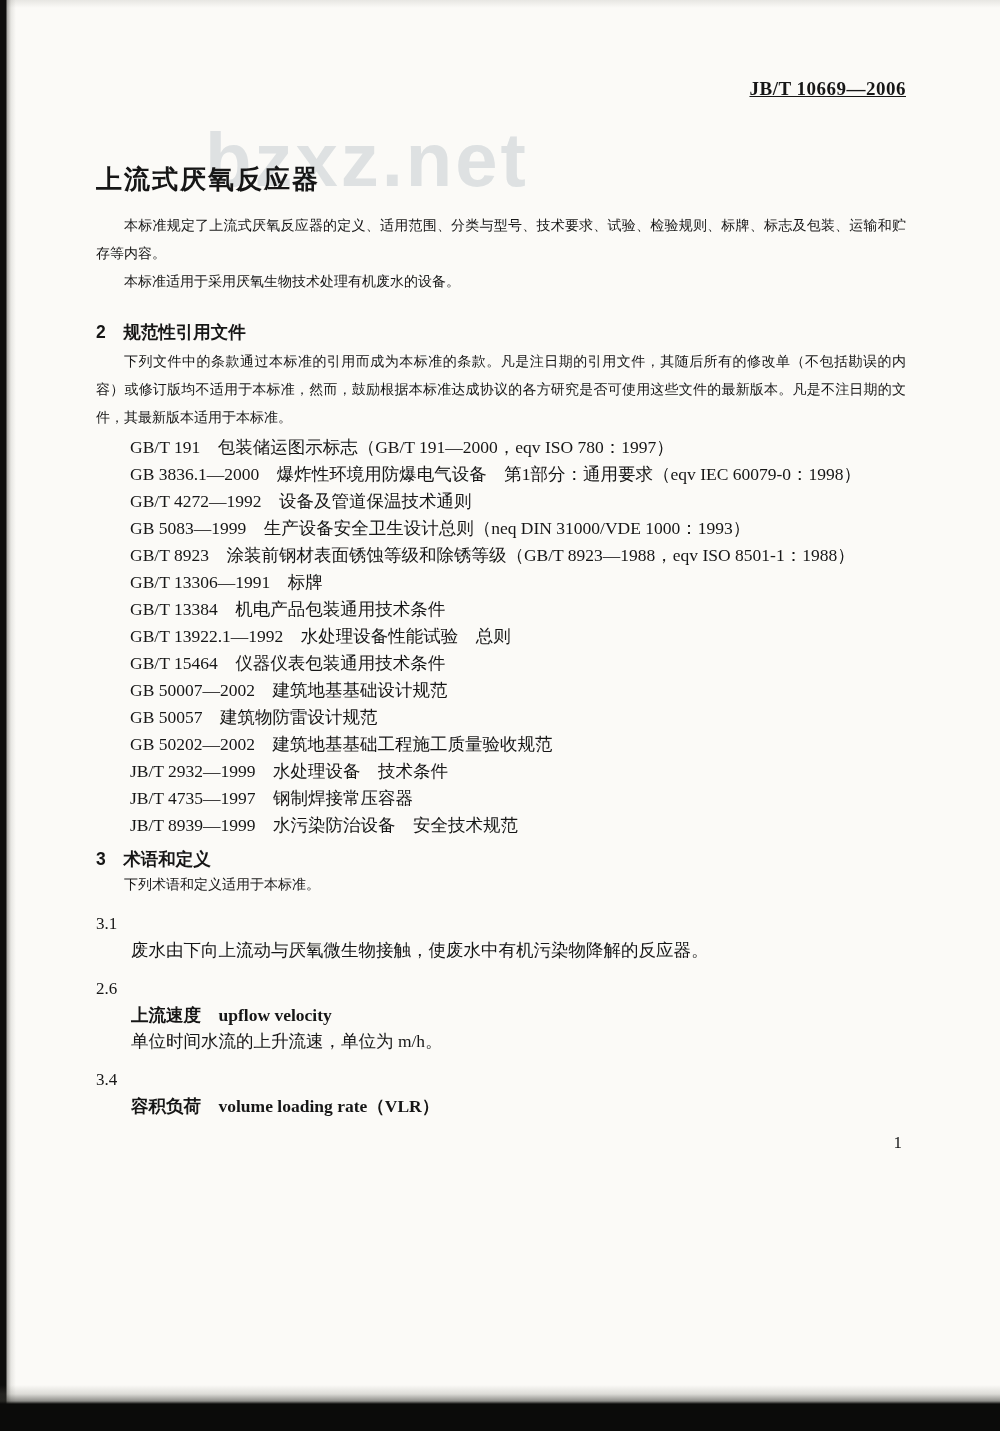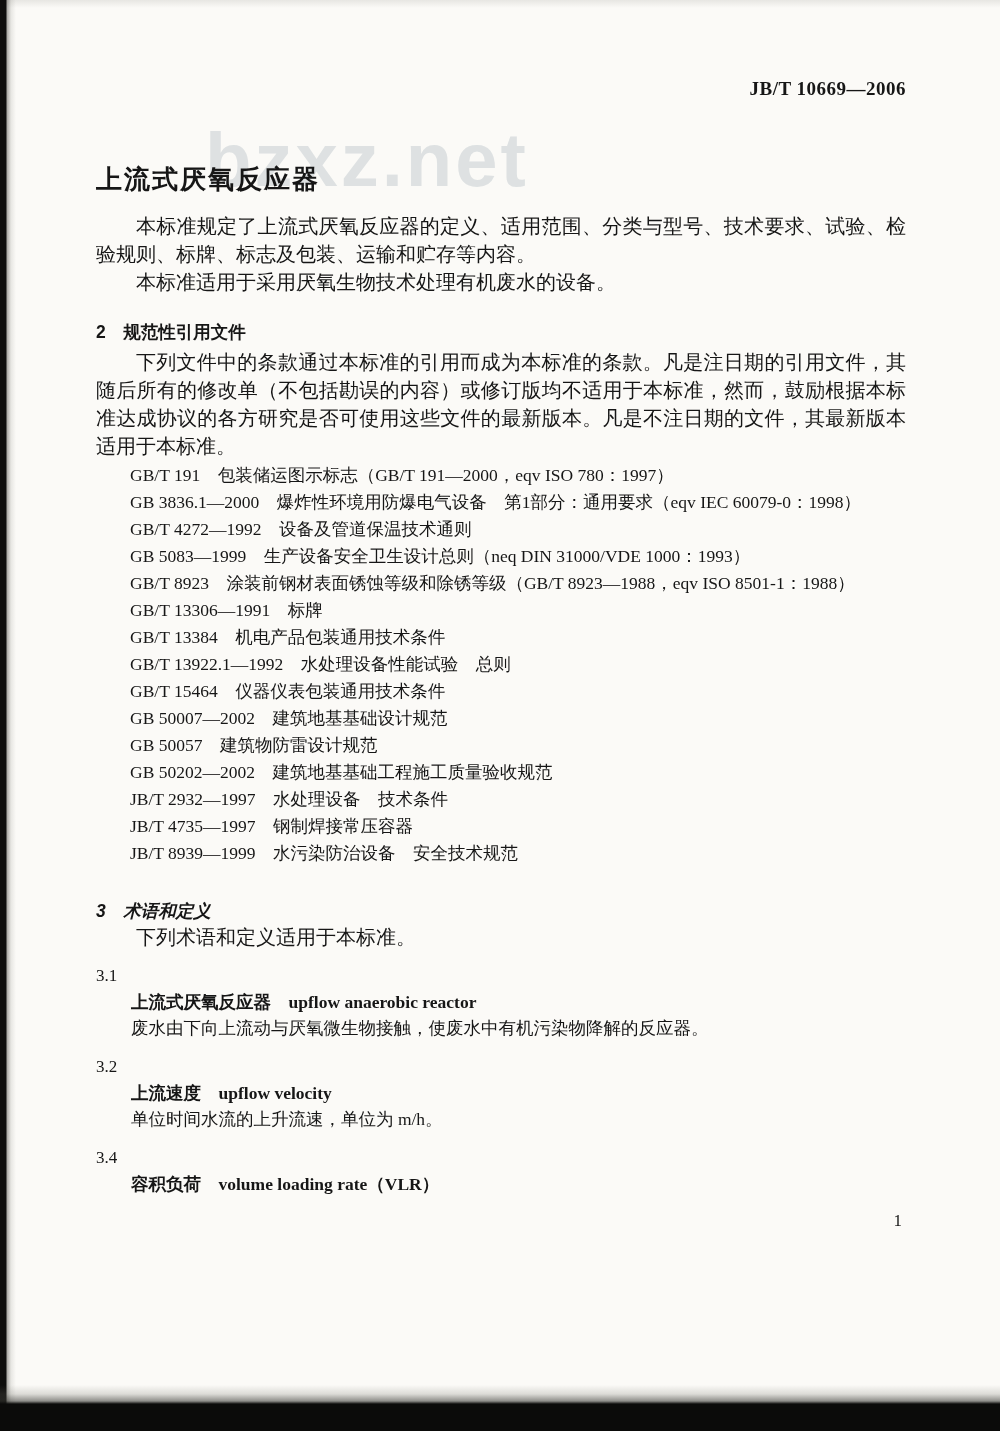--- a/index.html
+++ b/index.html
@@ -34,42 +34,42 @@
     font-family:"Liberation Sans","DejaVu Sans",sans-serif;
     font-weight:bold; font-size:76px; letter-spacing:3px;
     color:rgba(182,190,197,.42);
     user-select:none;
   }
   .content {
     position:absolute; left:96px; top:0; width:810px; z-index:1;
   }
   .doc-number {
     margin-top:78px; text-align:right;
-    font-weight:bold; font-size:19px; letter-spacing:.5px;
+    font-weight:bold; font-size:19px; letter-spacing:.5px;text-decoration:underline;
   }
   .title {
     margin-top:62px; 
     font-family:"Liberation Sans","DejaVu Sans",sans-serif;
     font-weight:bold; font-size:26px; letter-spacing:2px;
   }
   .sec-heading {
     font-family:"Liberation Sans","DejaVu Sans",sans-serif;
     font-weight:bold; font-size:17.5px; line-height:24px;
   }
   #s1h { margin-top:52px; }
   .para {
-    font-size:20px; line-height:28px;
+    font-size:14px; line-height:28px;
     text-align:justify; text-indent:2em;
   }
   #s1p1 { margin-top:15px; }
   #s2h  { margin-top:24px; }
   #s2intro { margin-top:4px; }
   .refs { list-style:none; margin-top:2px; padding-left:34px; }
   .refs li { font-size:17.5px; line-height:27px; }
-  #s3h { margin-top:32px;font-style:italic; }
+  #s3h { margin-top:8px; }
   #s3intro { }
   .term-number { margin-top:12px; font-size:17px; line-height:26px; }
   .term-title  { font-size:17.5px; line-height:26px; font-weight:bold; text-indent:2em; }
   .term-def    { font-size:17.5px; line-height:27px; text-indent:2em; text-align:justify; }
   .page-number { margin-top:14px; text-align:right; font-size:17px; padding-right:4px; }
 </style>
 </head>
 <body>
 
 <div class="page">
@@ -97,37 +97,36 @@
         <li>GB/T 4272—1992　设备及管道保温技术通则</li>
         <li>GB 5083—1999　生产设备安全卫生设计总则（neq DIN 31000/VDE 1000：1993）</li>
         <li>GB/T 8923　涂装前钢材表面锈蚀等级和除锈等级（GB/T 8923—1988，eqv ISO 8501-1：1988）</li>
         <li>GB/T 13306—1991　标牌</li>
         <li>GB/T 13384　机电产品包装通用技术条件</li>
         <li>GB/T 13922.1—1992　水处理设备性能试验　总则</li>
         <li>GB/T 15464　仪器仪表包装通用技术条件</li>
         <li>GB 50007—2002　建筑地基基础设计规范</li>
         <li>GB 50057　建筑物防雷设计规范</li>
         <li>GB 50202—2002　建筑地基基础工程施工质量验收规范</li>
-        <li>JB/T 2932—1997　水处理设备　技术条件</li>
+        <li>JB/T 2932—1999　水处理设备　技术条件</li>
         <li>JB/T 4735—1997　钢制焊接常压容器</li>
         <li>JB/T 8939—1999　水污染防治设备　安全技术规范</li>
       </ul>
 
     <h2 class="sec-heading" id="s3h">3　术语和定义</h2>
     <p class="para" id="s3intro">下列术语和定义适用于本标准。</p>
 
     <div>
 
     <div class="term-block">
         <div class="term-number">3.1</div>
-        <div class="term-title">上流式厌氧反应器　upflow anaerobic reactor</div>
         <p class="term-def">废水由下向上流动与厌氧微生物接触，使废水中有机污染物降解的反应器。</p>
       </div>
         <div class="term-block">
-        <div class="term-number">3.2</div>
+        <div class="term-number">2.6</div>
         <div class="term-title">上流速度　upflow velocity</div>
         <p class="term-def">单位时间水流的上升流速，单位为 m/h。</p>
       </div>
         <div class="term-block">
         <div class="term-number">3.4</div>
         <div class="term-title">容积负荷　volume loading rate（VLR）</div>
 
       </div>
       </div>
 

